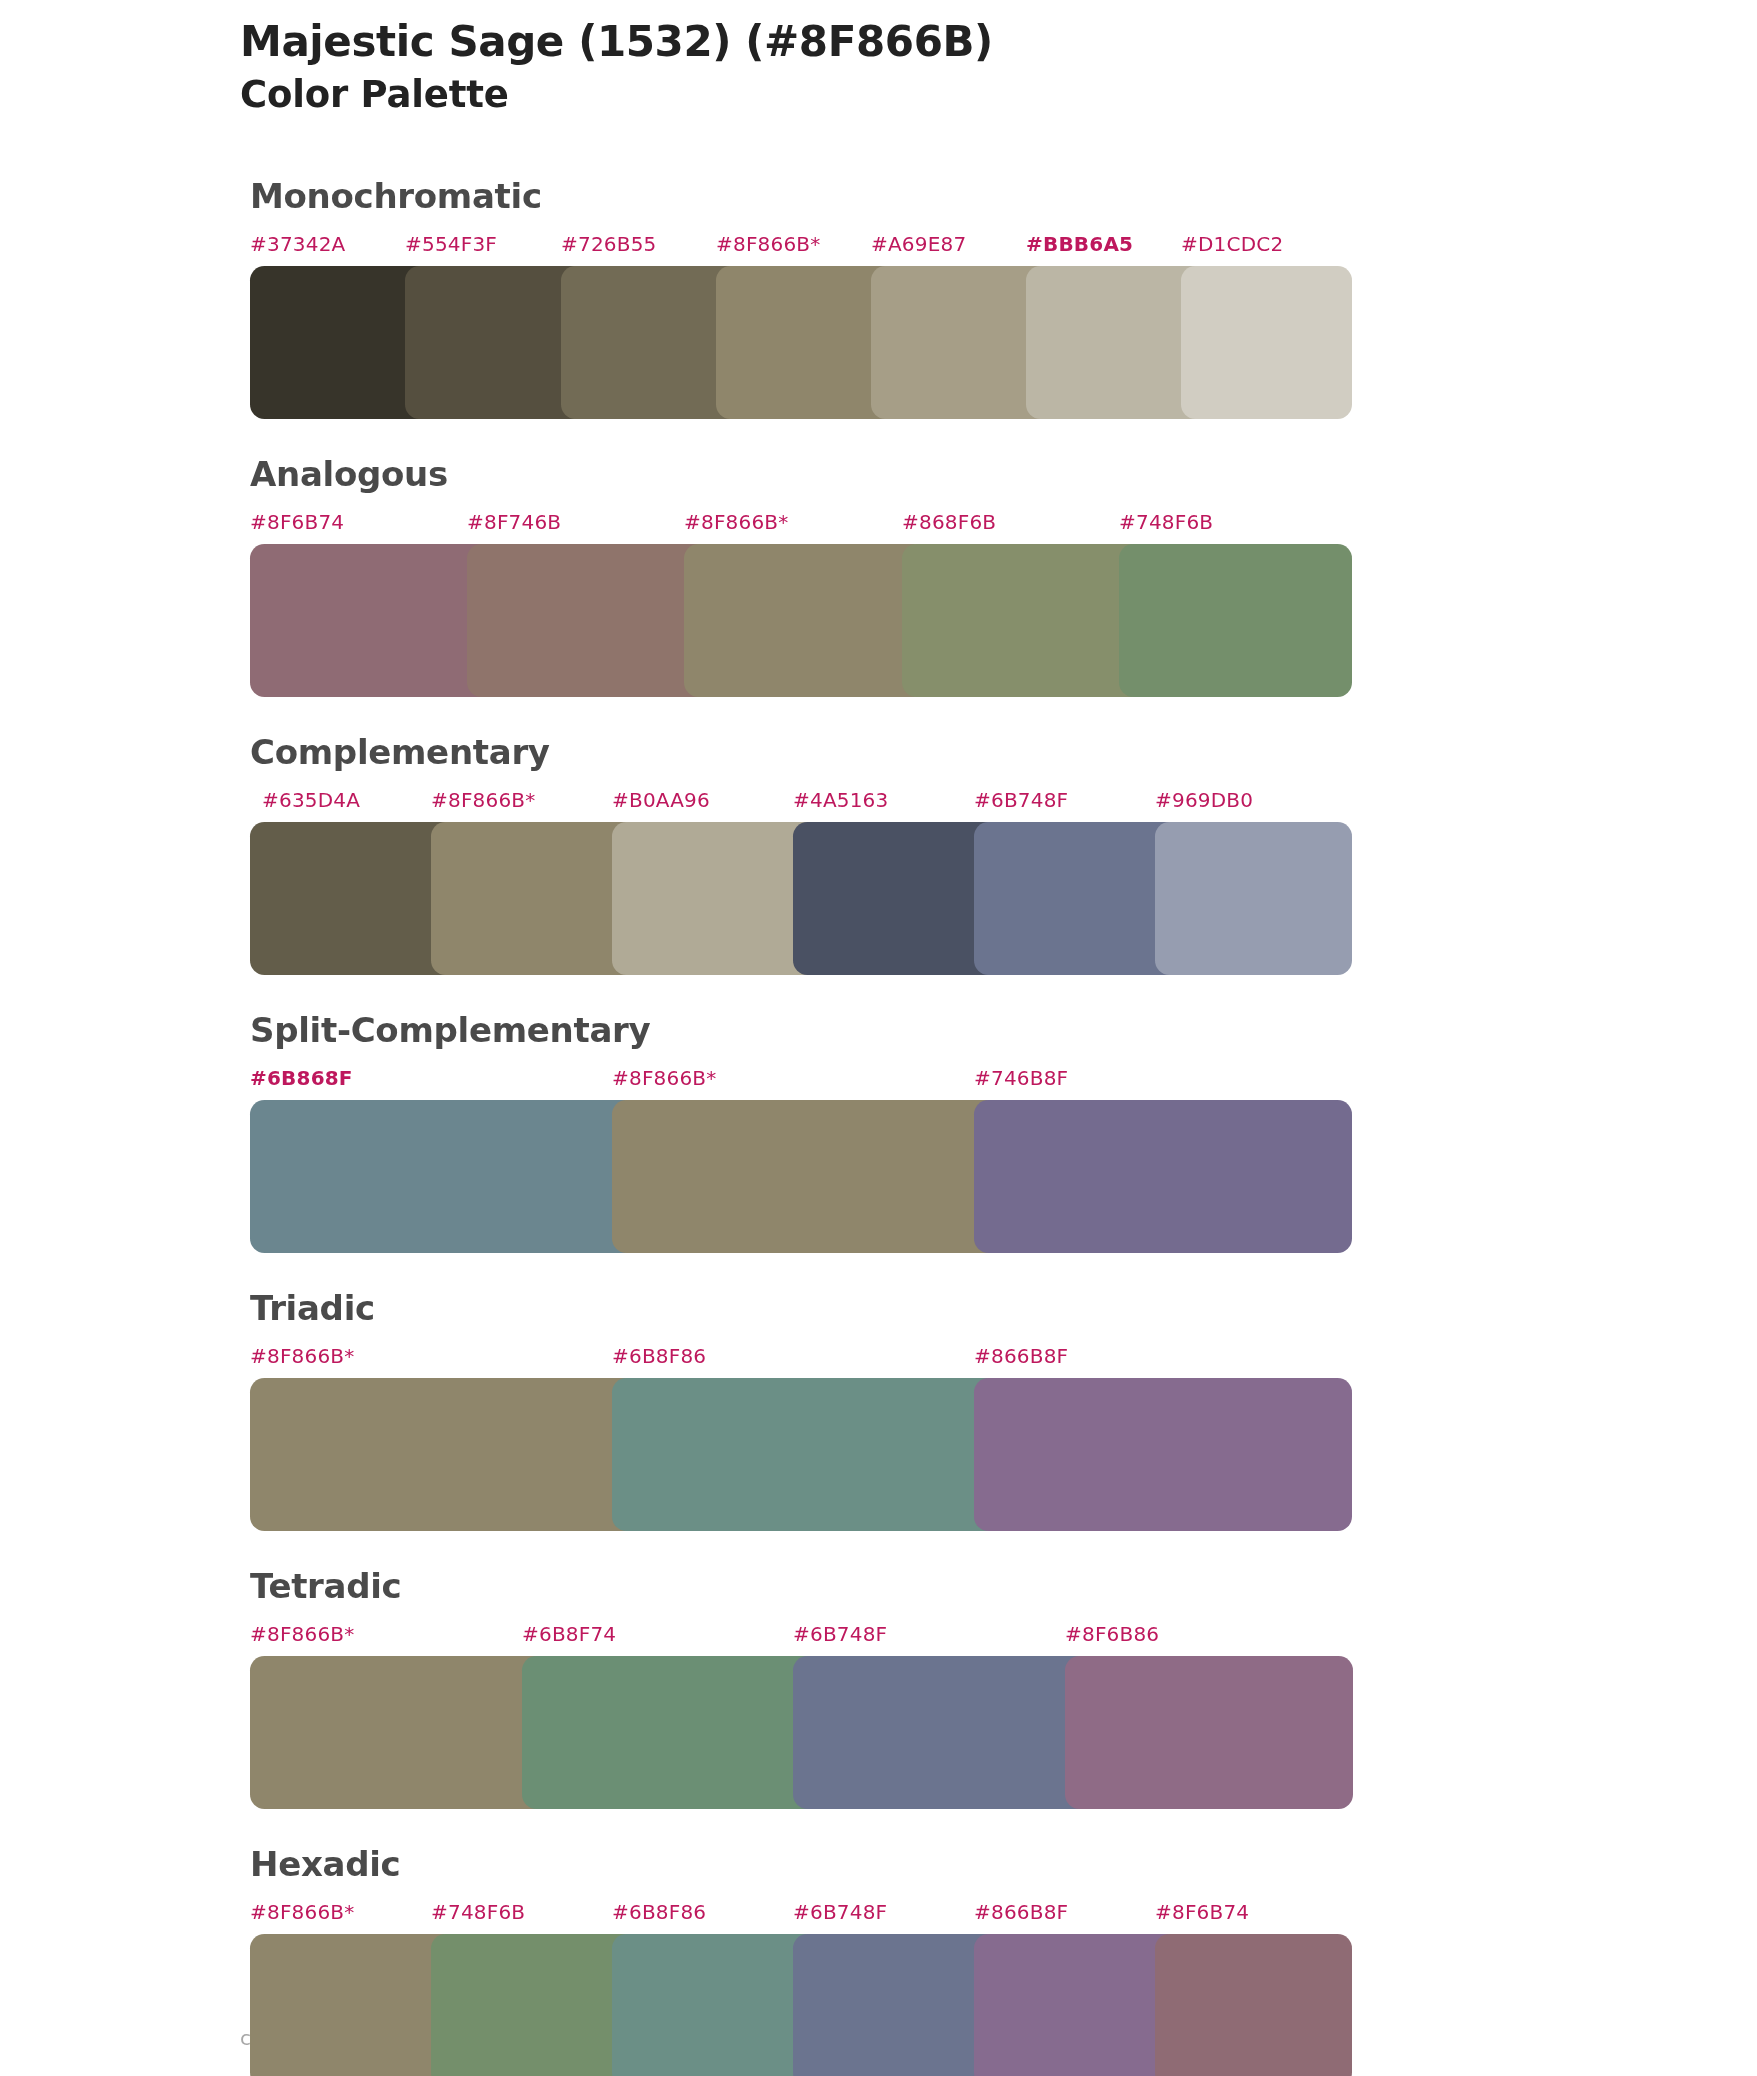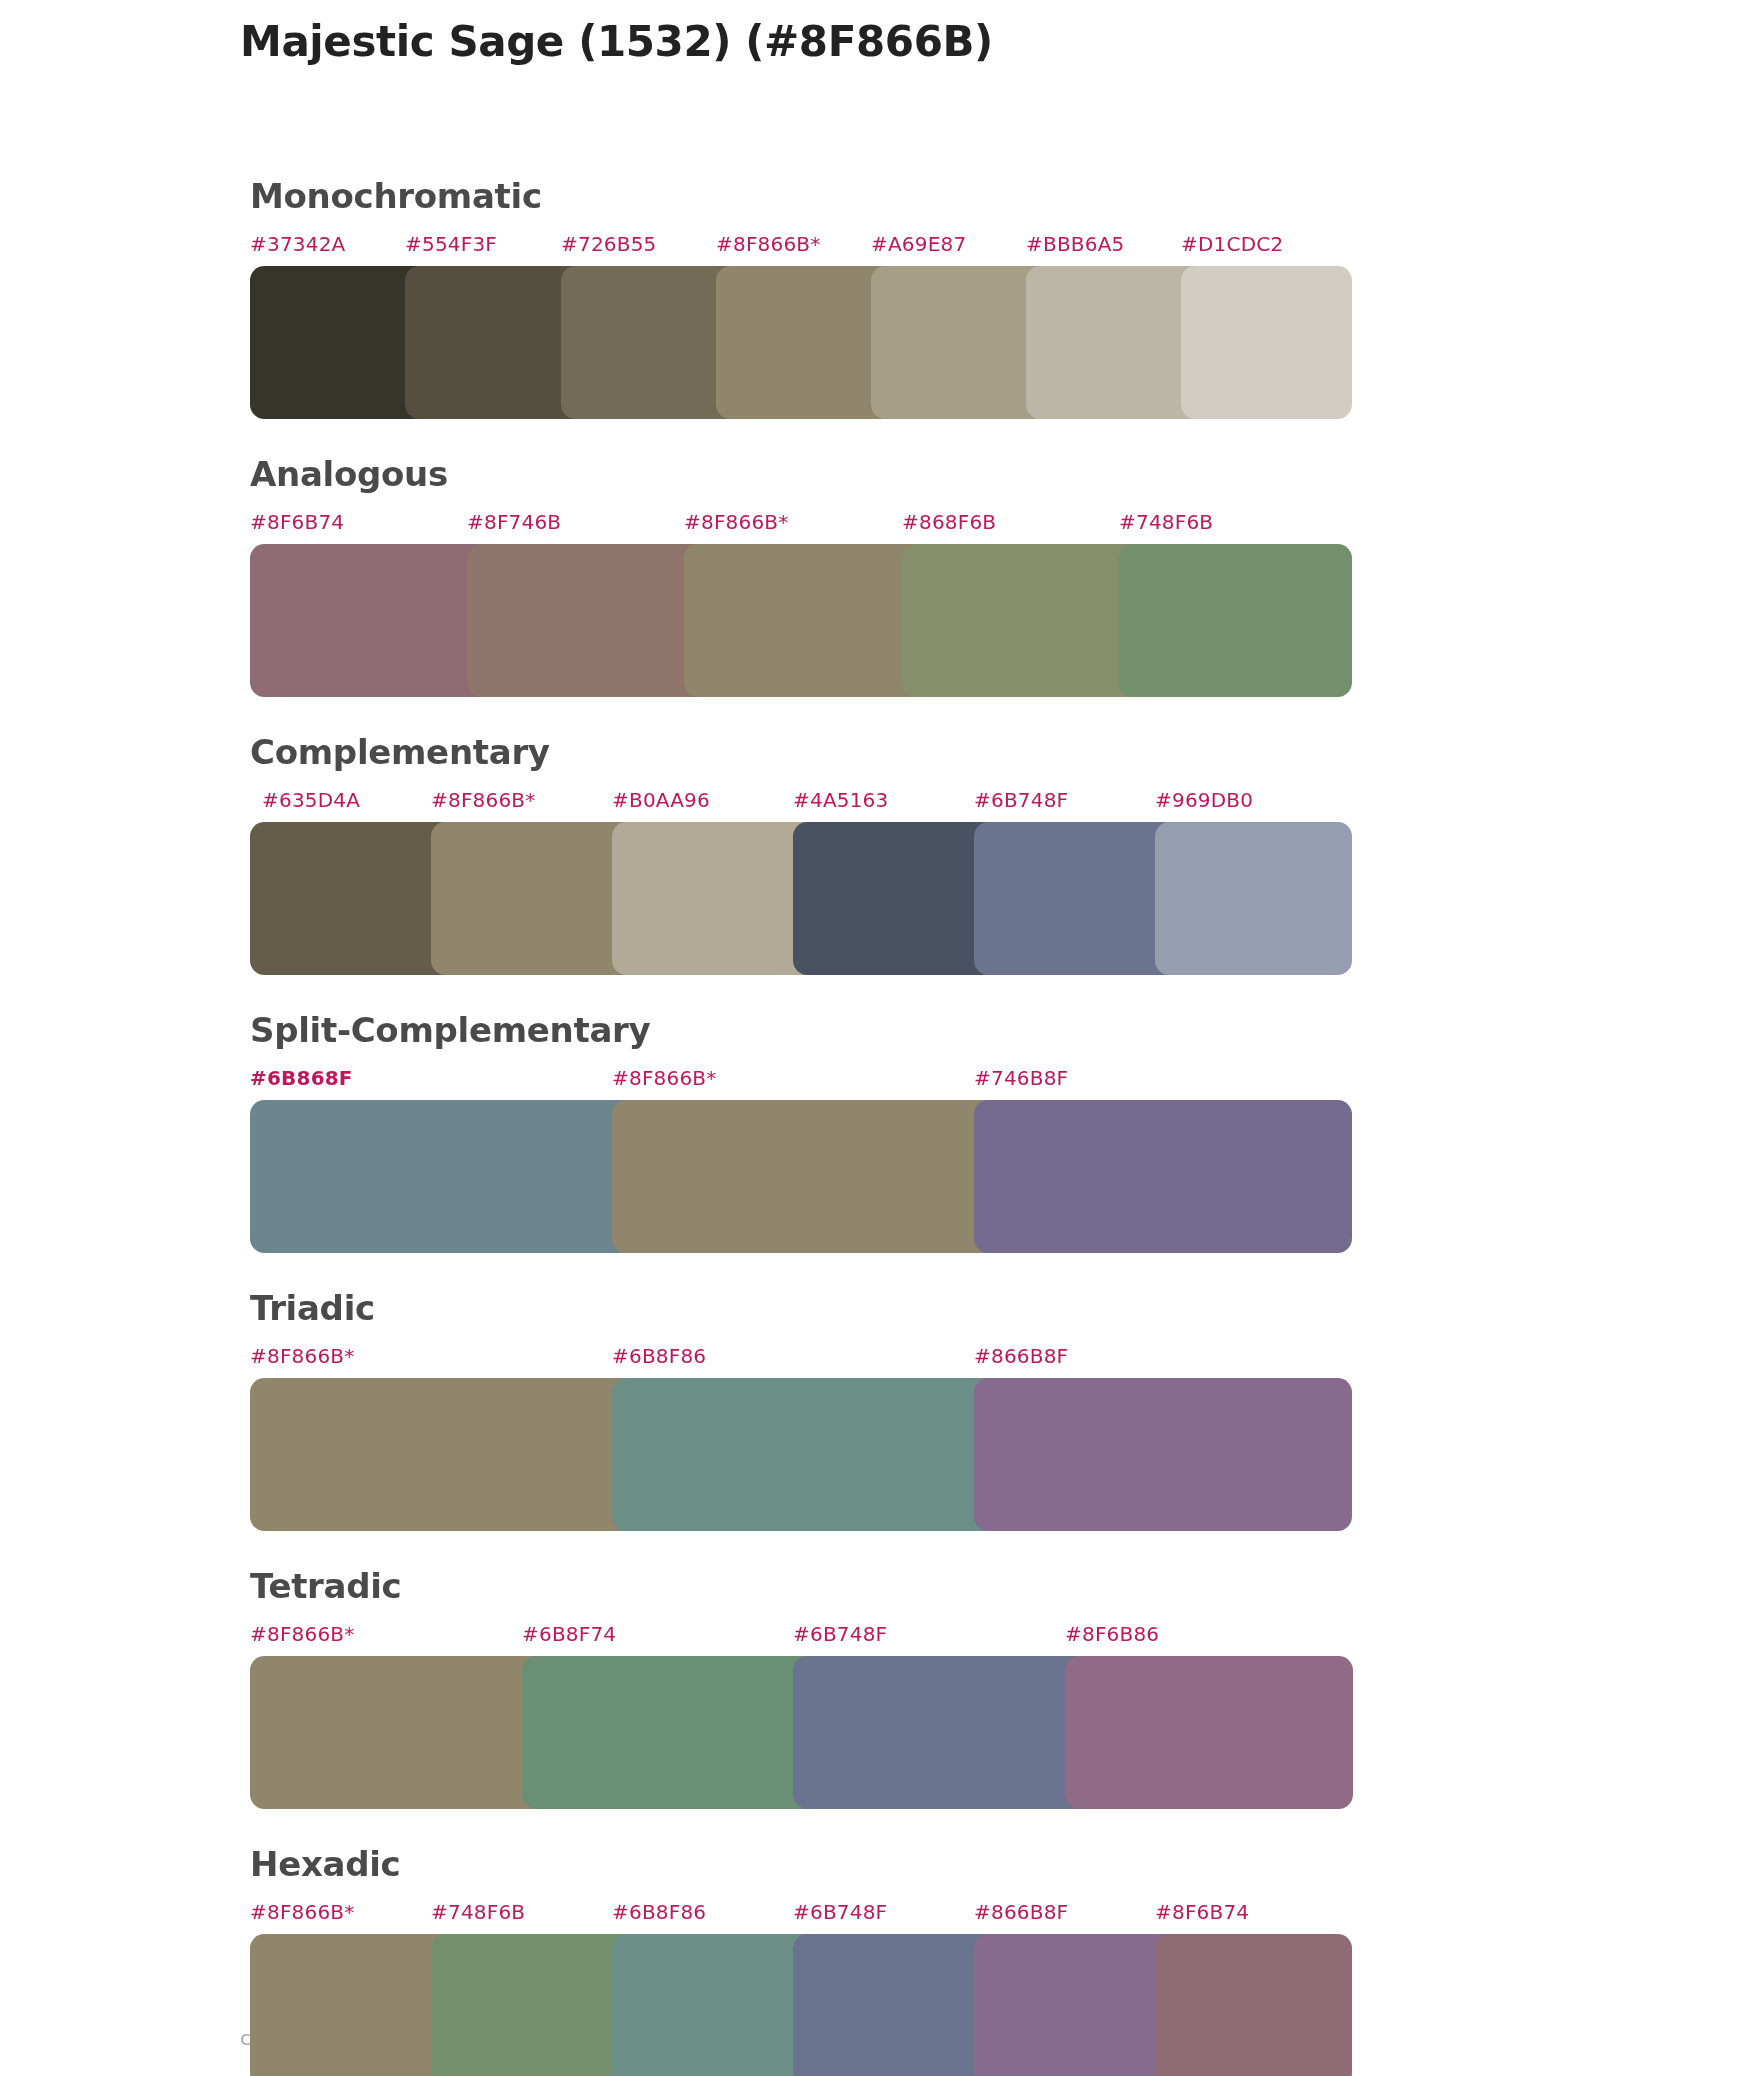--- a/index.html
+++ b/index.html
@@ -119,33 +119,34 @@
     letter-spacing: 0.2px;
   }
 </style>
 </head>
 <body>
 
 <div class="page">
 
   <div class="header">
     <h1 class="page-title">Majestic Sage (1532) (#8F866B)</h1>
+    <h2 class="page-subtitle">Color Palette</h2>
   </div>
 
   <div class="sections" id="sections-container">
       <div class="section">
         <div class="section-title">Monochromatic</div>
         <div class="swatch-block">
           <div class="labels-row">
             <div class="hex-label" style="left: 0px;">#37342A</div>
             <div class="hex-label" style="left: 155px;">#554F3F</div>
             <div class="hex-label" style="left: 311px;">#726B55</div>
             <div class="hex-label" style="left: 466px;">#8F866B*</div>
             <div class="hex-label" style="left: 621px;">#A69E87</div>
-            <div class="hex-label" style="left: 776px;">#BBB6A5</div>
+            <div class="hex-label" style="left: 776px; font-weight: bold;">#BBB6A5</div>
             <div class="hex-label" style="left: 931px;">#D1CDC2</div>
           </div>
           <div class="swatches-row">
             <div class="swatch" title="#37342A" style="left: 0px; width: 182px; background: rgb(55, 52, 42); border-radius: 14.4px; height: 153px; z-index: 10;"></div>
             <div class="swatch" title="#554F3F" style="left: 155px; width: 182px; background: rgb(85, 79, 63); border-radius: 14.4px; height: 153px; z-index: 11;"></div>
             <div class="swatch" title="#726B55" style="left: 311px; width: 182px; background: rgb(114, 107, 85); border-radius: 14.4px; height: 153px; z-index: 12;"></div>
             <div class="swatch" title="#8F866B*" style="left: 466px; width: 182px; background: rgb(143, 134, 107); border-radius: 14.4px; height: 153px; z-index: 13;"></div>
             <div class="swatch" title="#A69E87" style="left: 621px; width: 182px; background: rgb(166, 158, 135); border-radius: 14.4px; height: 153px; z-index: 14;"></div>
             <div class="swatch" title="#BBB6A5" style="left: 776px; width: 182px; background: rgb(187, 182, 165); border-radius: 14.4px; height: 153px; z-index: 15;"></div>
             <div class="swatch" title="#D1CDC2" style="left: 931px; width: 171px; background: rgb(209, 205, 194); border-radius: 14.4px; height: 153px; z-index: 16;"></div>

